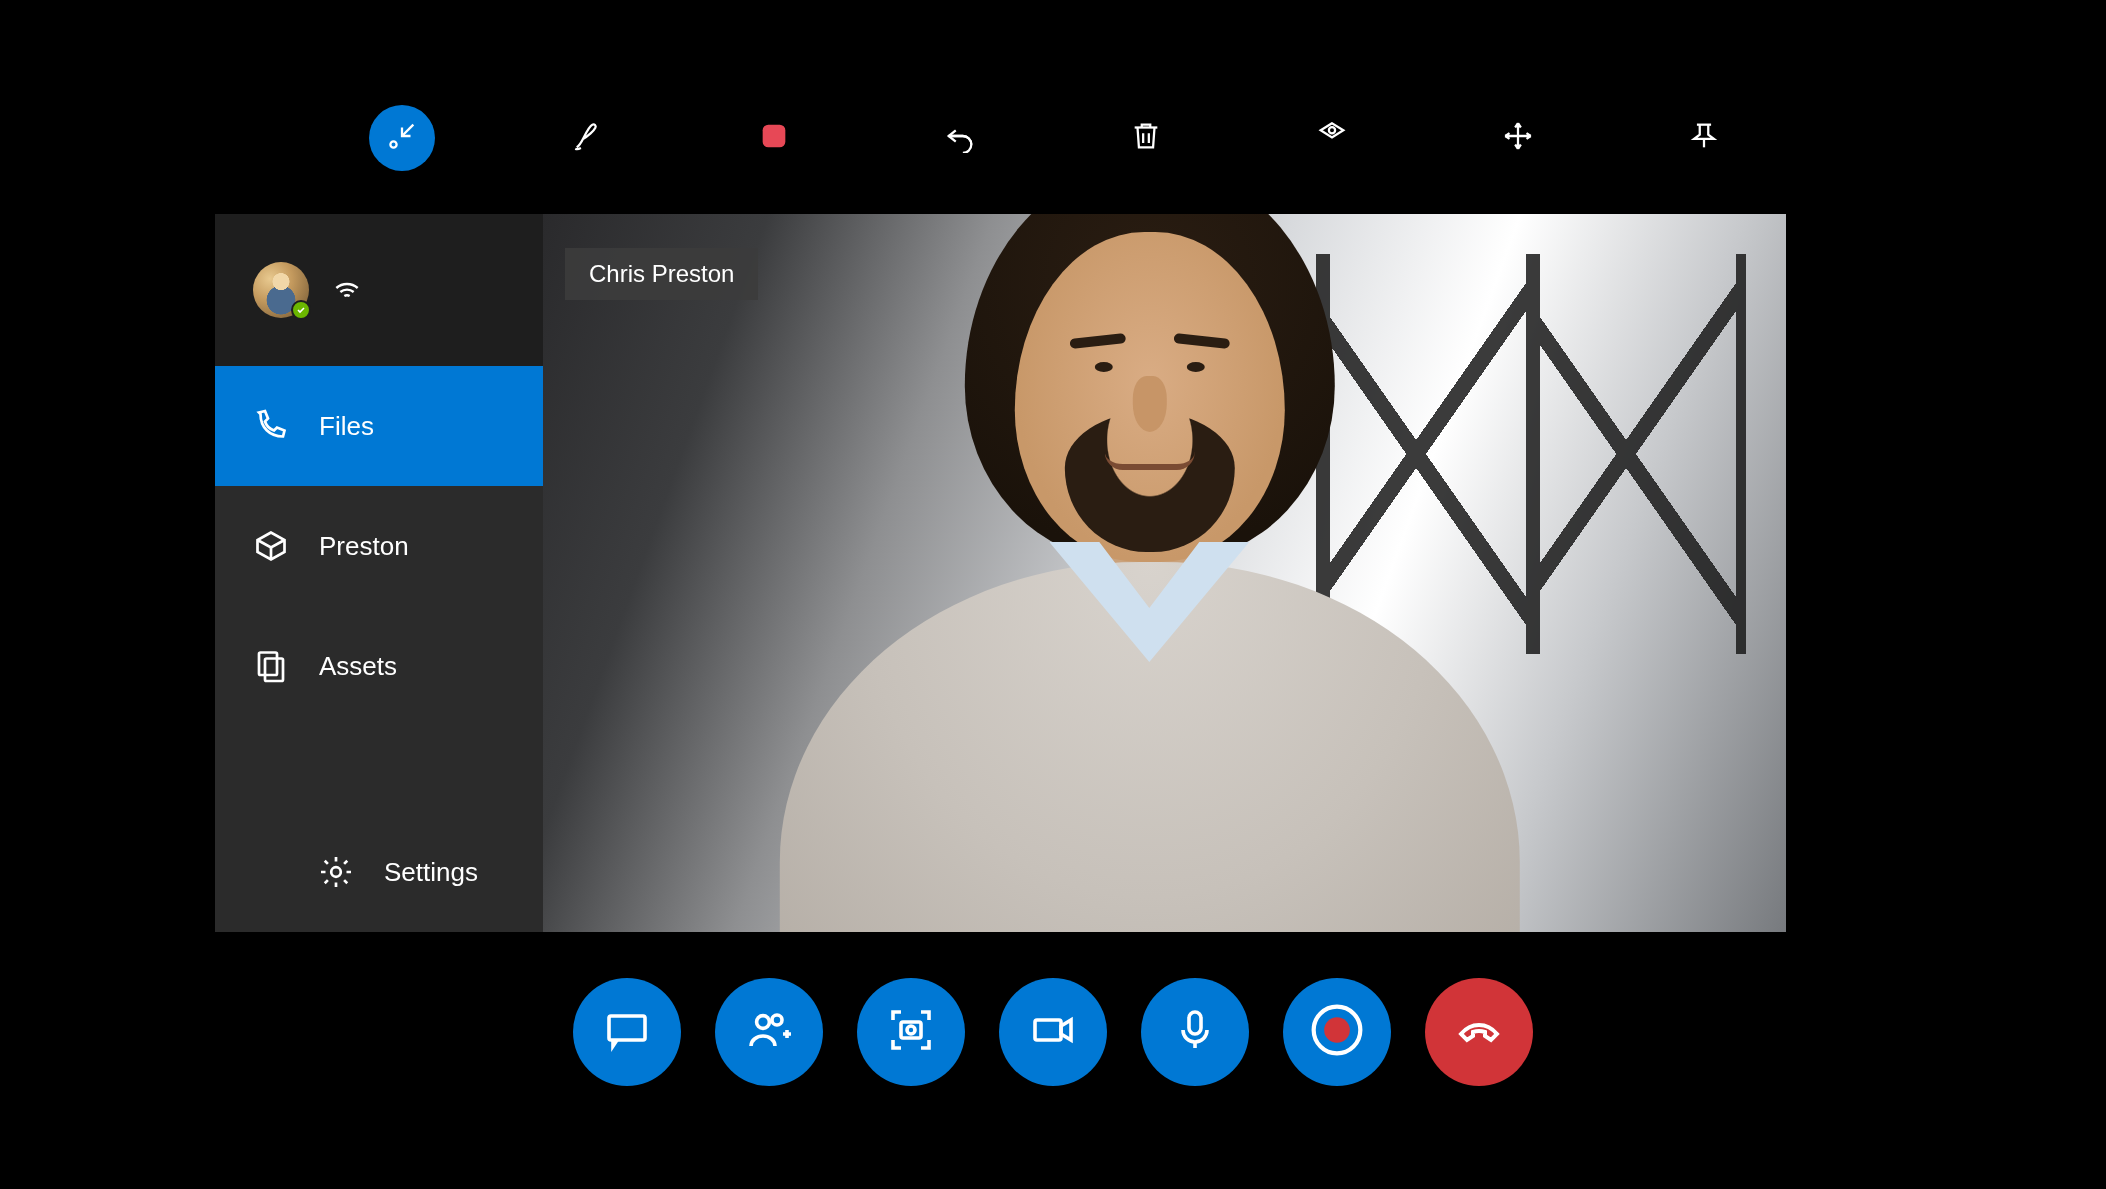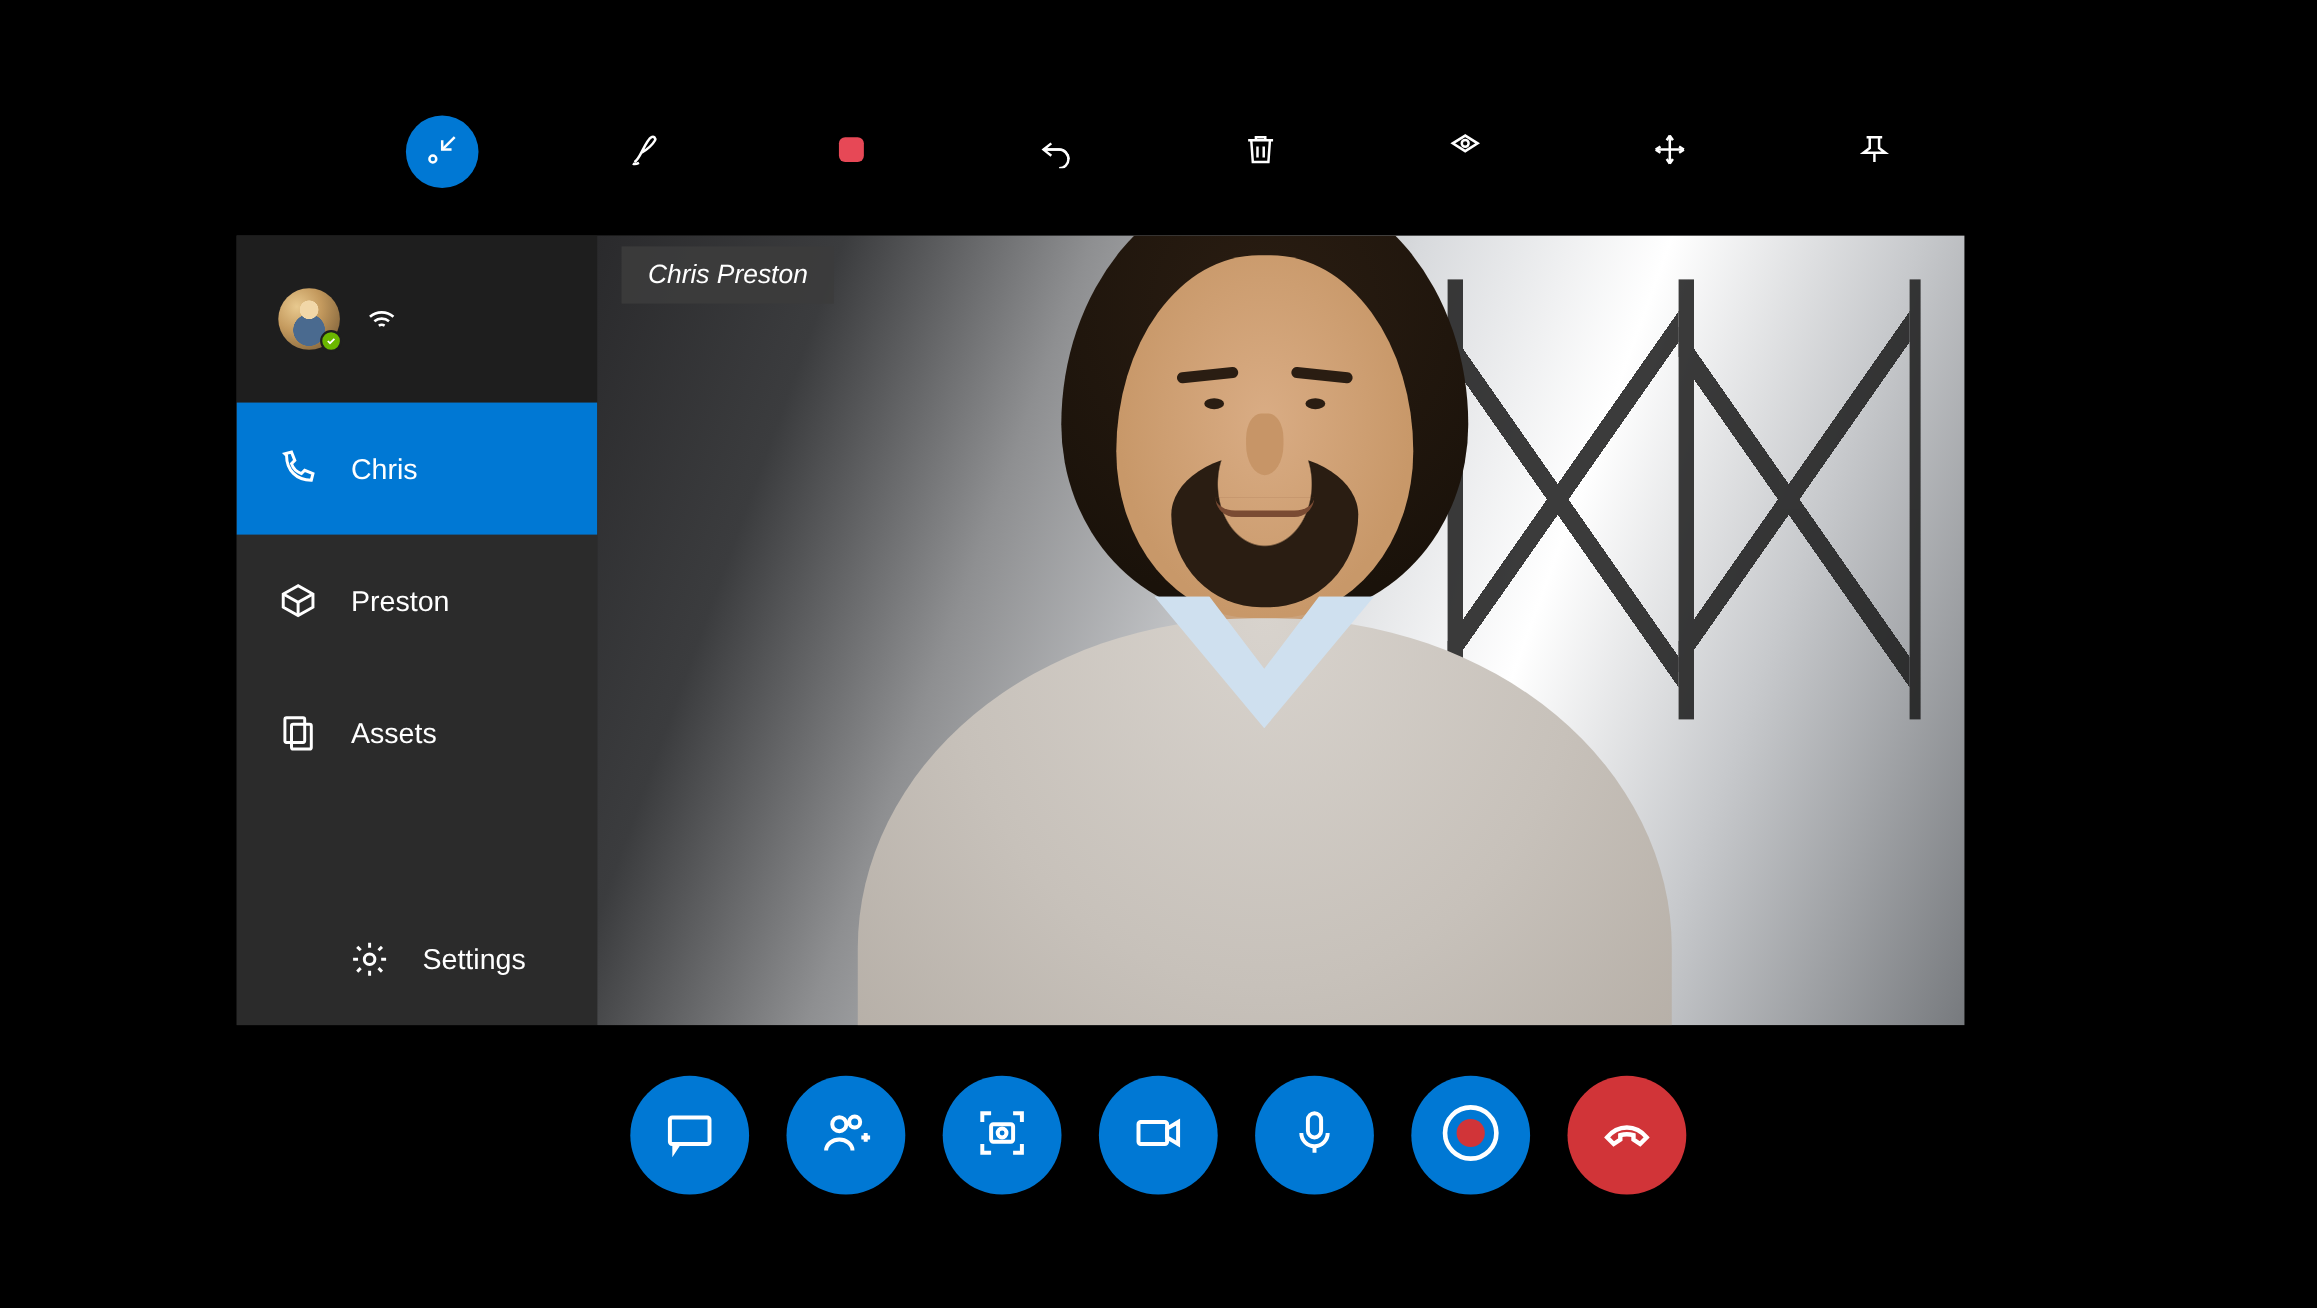--- a/index.html
+++ b/index.html
@@ -210,27 +210,26 @@
     z-index:3;
   }
   .person .mouth{
     position:absolute;bottom:462px;left:50%;transform:translateX(-50%);
     width:90px;height:18px;border-bottom:6px solid #7a4b33;border-radius:0 0 60px 60px;
     z-index:4;
   }
 
   .name-tag {
     position: absolute;
-    top: 10px;
+    top: 34px;
     left: 22px;
     background: rgba(60,60,60,0.92);
     padding: 12px 24px;
     font-size: 24px;
     color: #fff;
-    font-style: italic;
   }
 
   
   .call-controls {
     position: absolute;
     left: 0;
     width: 100%;
     top: 978px;
     display: flex;
     justify-content: center;
@@ -344,21 +343,21 @@
         </svg>
       </span>
     </div>
     <div class="sidebar-nav">
       <div class="nav-item active">
         <span class="icon">
           <svg viewBox="0 0 24 24" fill="none" stroke="#fff" stroke-width="1.8">
             <path d="M5 4c0 9 6 15 15 15l1-4-5-2-2 2c-3-1-5-3-6-6l2-2-2-5-4 1z"></path>
           </svg>
         </span>
-        <span>Chris</span>
+        <span>Files</span>
       </div>
       <div class="nav-item">
         <span class="icon">
           <svg viewBox="0 0 24 24" fill="none" stroke="#fff" stroke-width="1.8">
             <path d="M12 3 3 8v8l9 5 9-5V8l-9-5z"></path>
               <path d="M3 8l9 5 9-5"></path>
               <path d="M12 13v8"></path>
           </svg>
         </span>
         <span>Preston</span>

